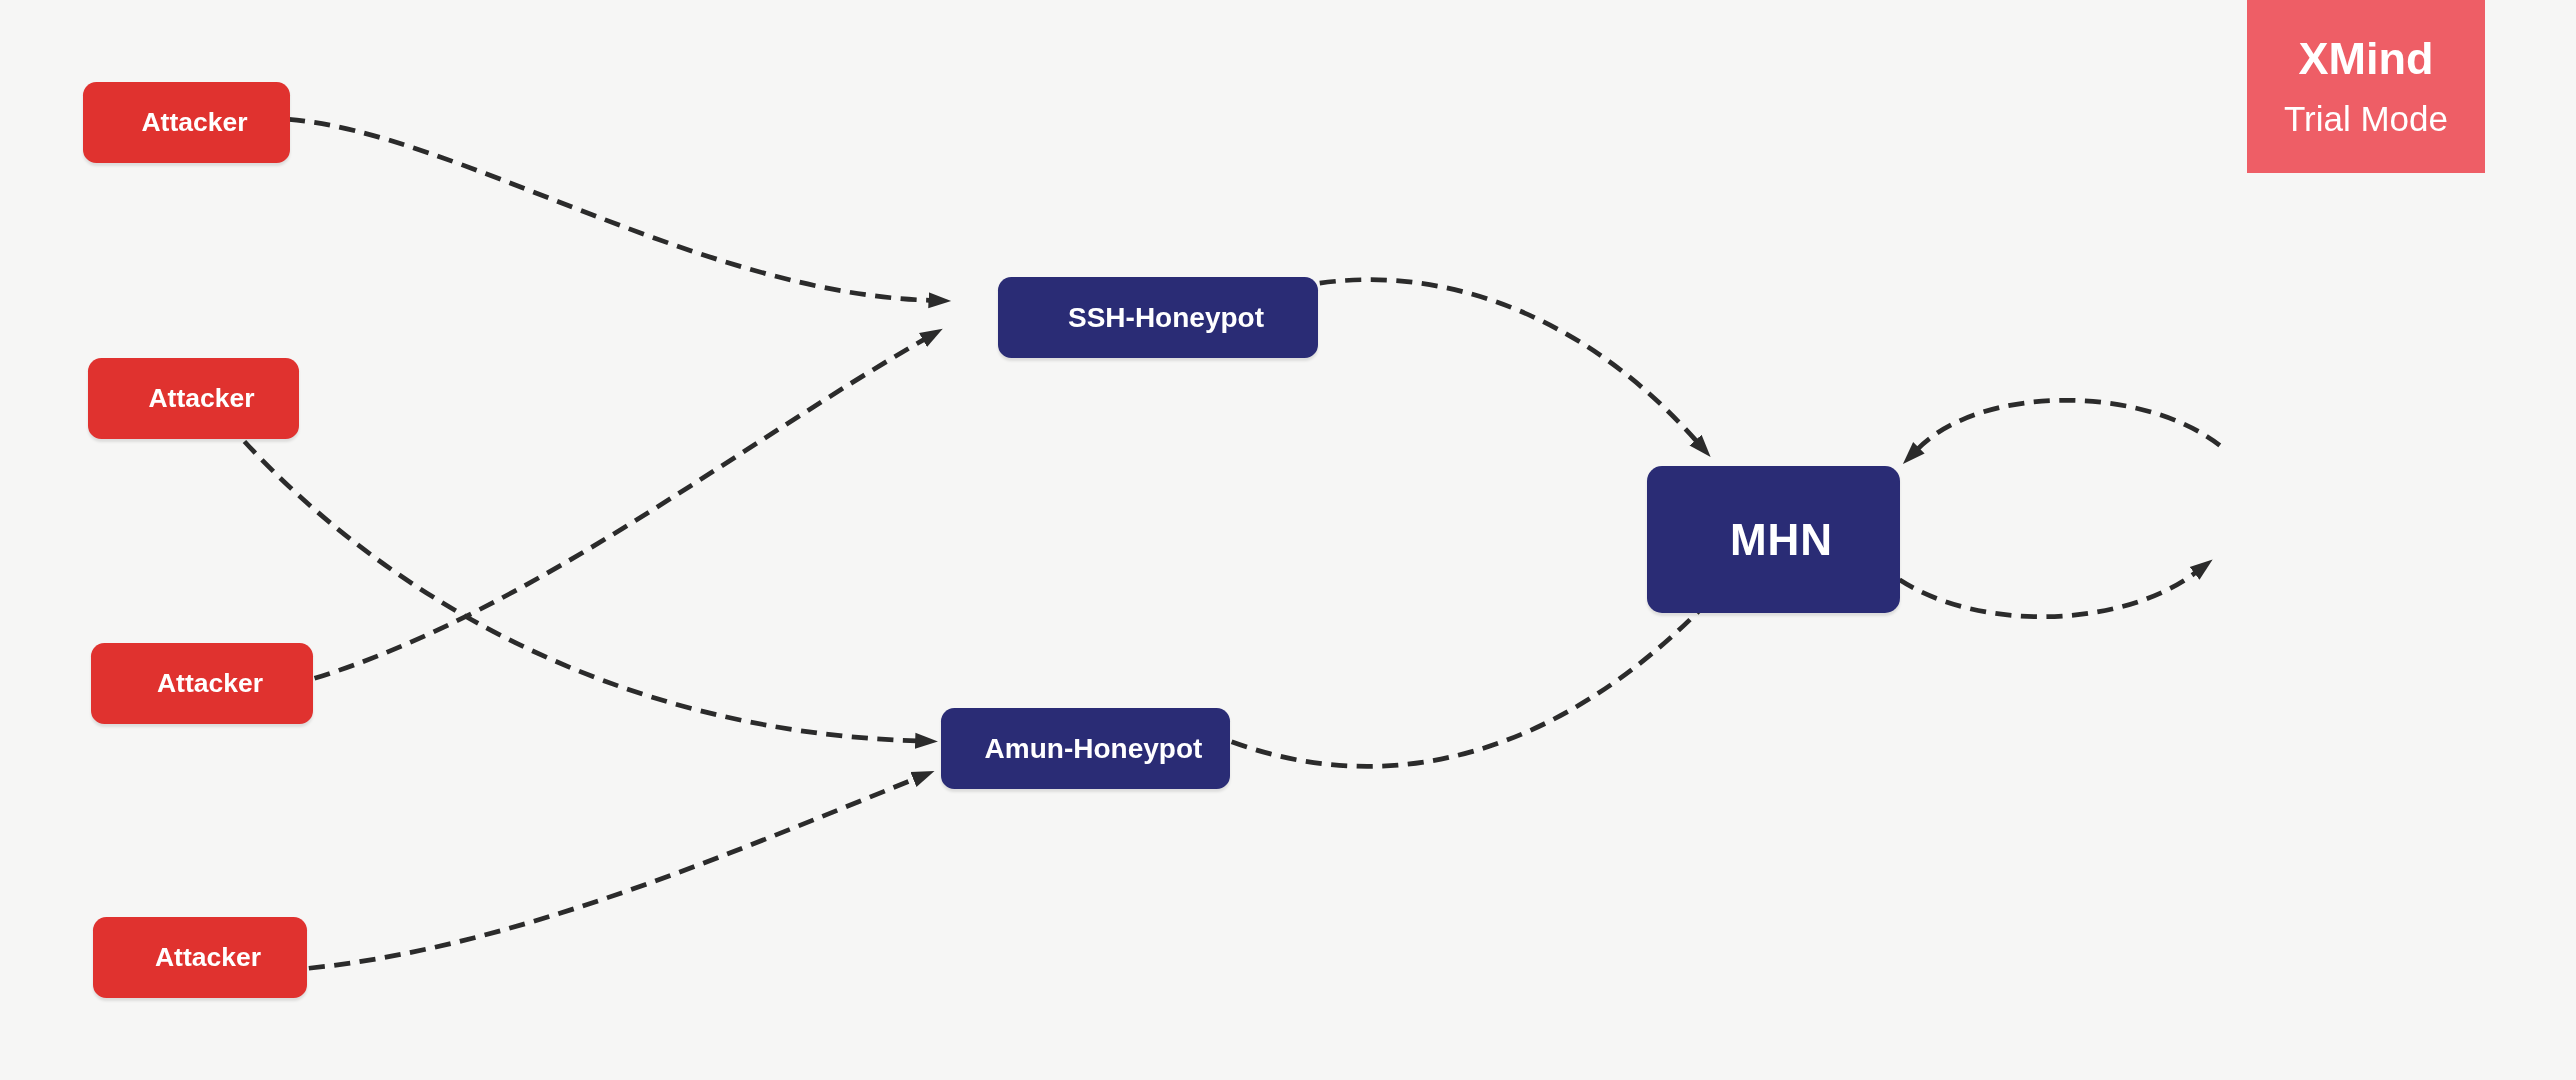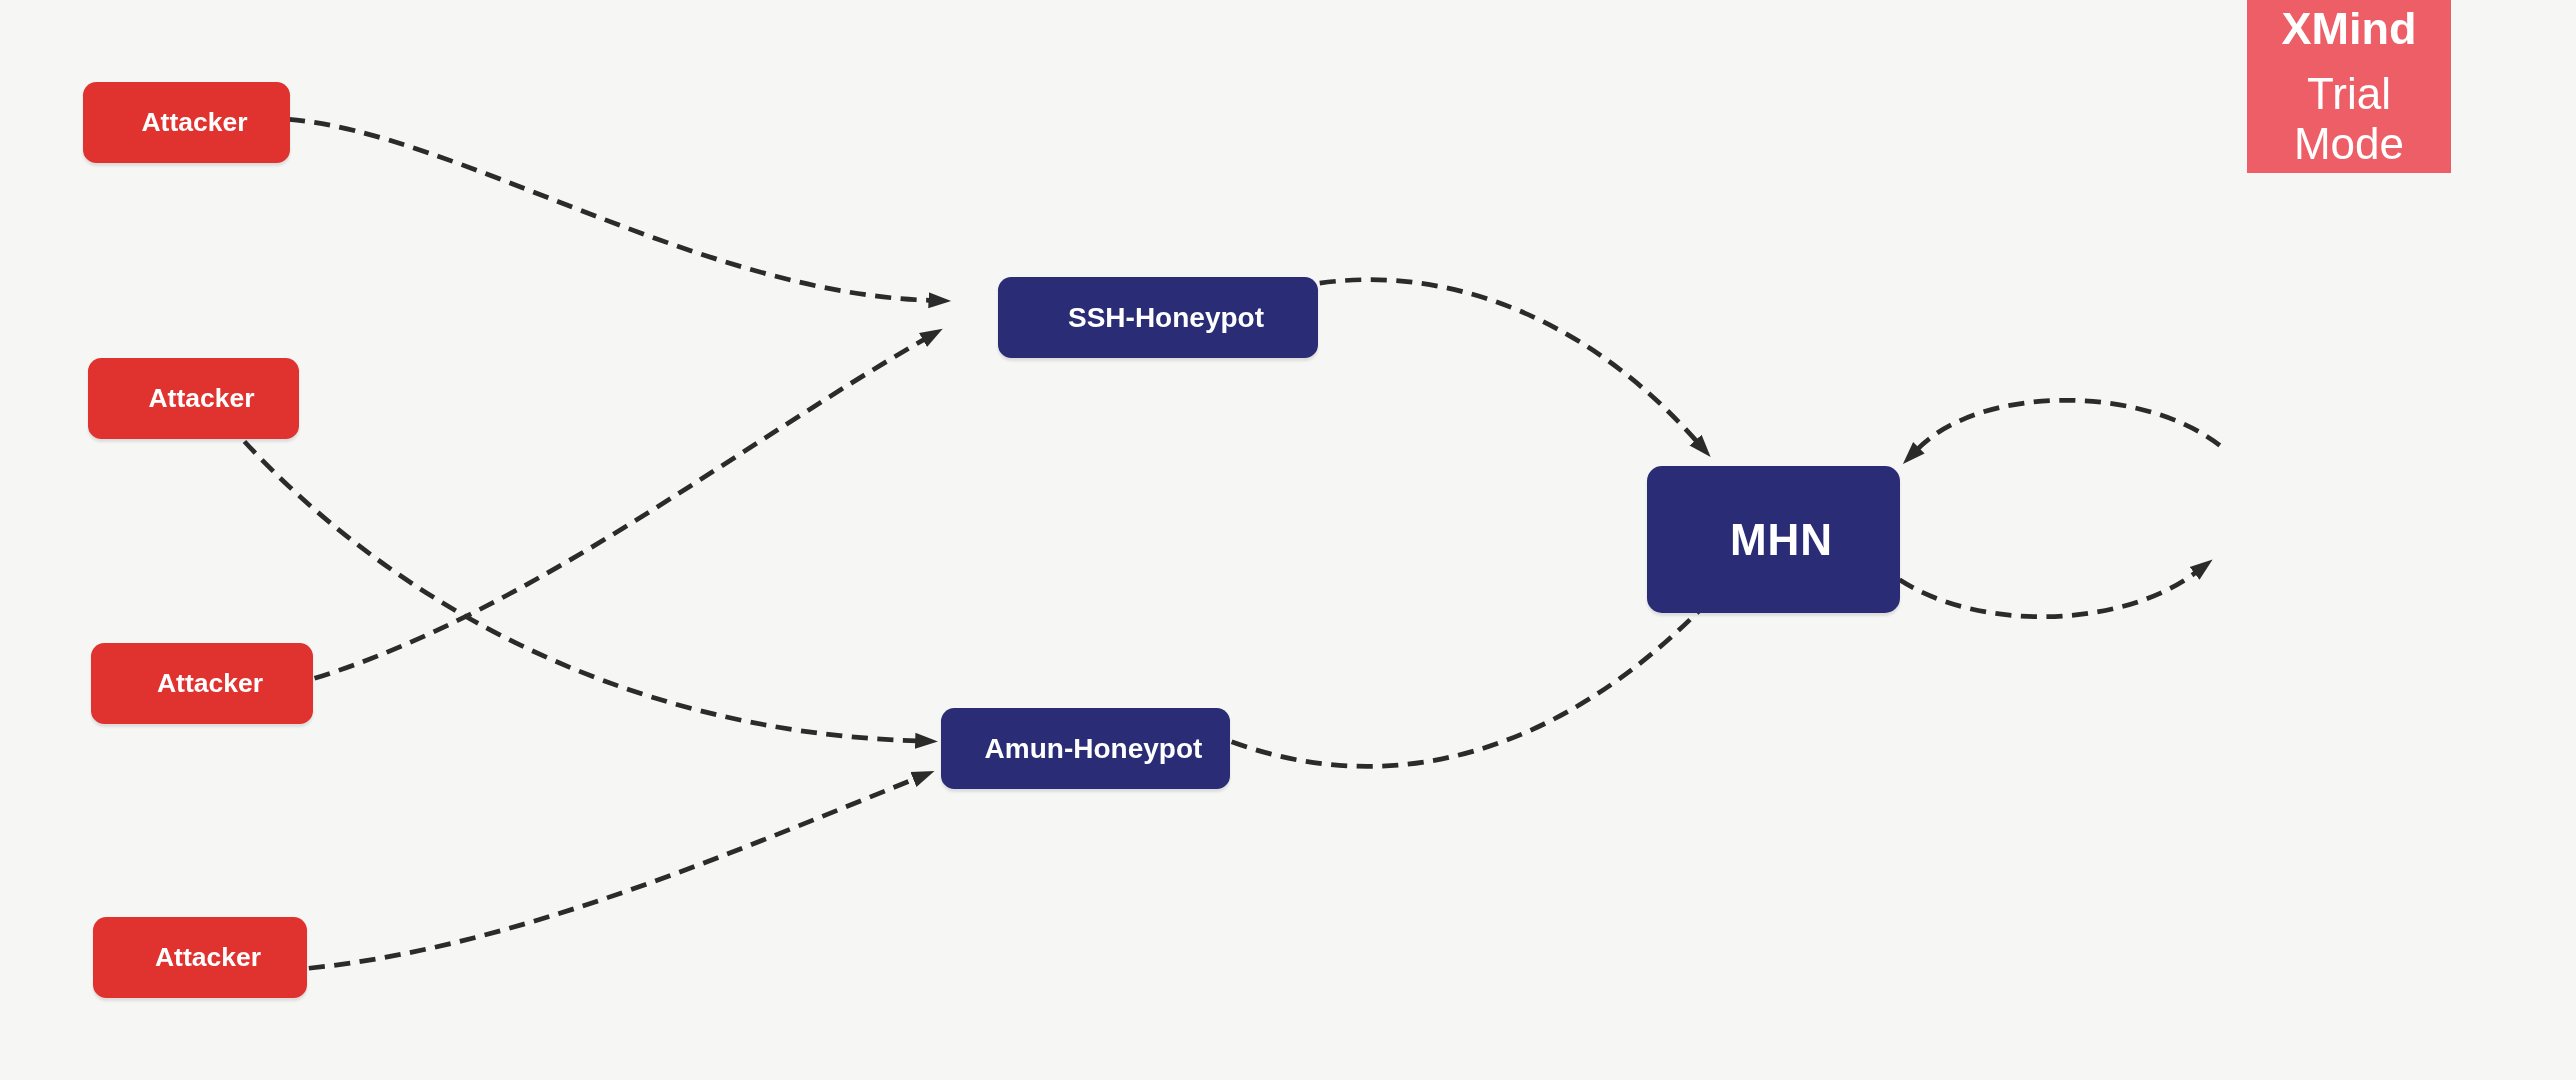--- a/index.html
+++ b/index.html
@@ -62,38 +62,38 @@
   #n-mhn { left: 1647px; top: 466px; width: 253px; height: 147px; border-radius: 15px; }
   #n-mhn .label { font-size: 44px; letter-spacing: 0.9px; }
 
   #n-admin { left: 2216px; top: 447px; width: 278px; height: 121px; }
   #n-admin .label { font-size: 27.5px; line-height: 1.38; }
 
   .watermark {
     position: absolute;
     left: 2247px;
     top: 0;
-    width: 204px;
+    width: 238px;
     height: 173px;
     background: #ee5e66;
     color: #ffffff;
     display: flex;
     flex-direction: column;
     align-items: center;
     justify-content: center;
     text-align: center;
     cursor: pointer;
   }
   .wm-title {
     font-size: 45px;
     font-weight: bold;
     line-height: 1.1;
   }
   .wm-sub {
-    font-size: 44px;
+    font-size: 35px;
     font-weight: normal;
     margin-top: 16px;
   }
 </style>
 </head>
 <body>
 
 <div class="canvas">
 
   <svg class="edges" width="2576" height="1081" viewBox="0 0 2719 1141">

